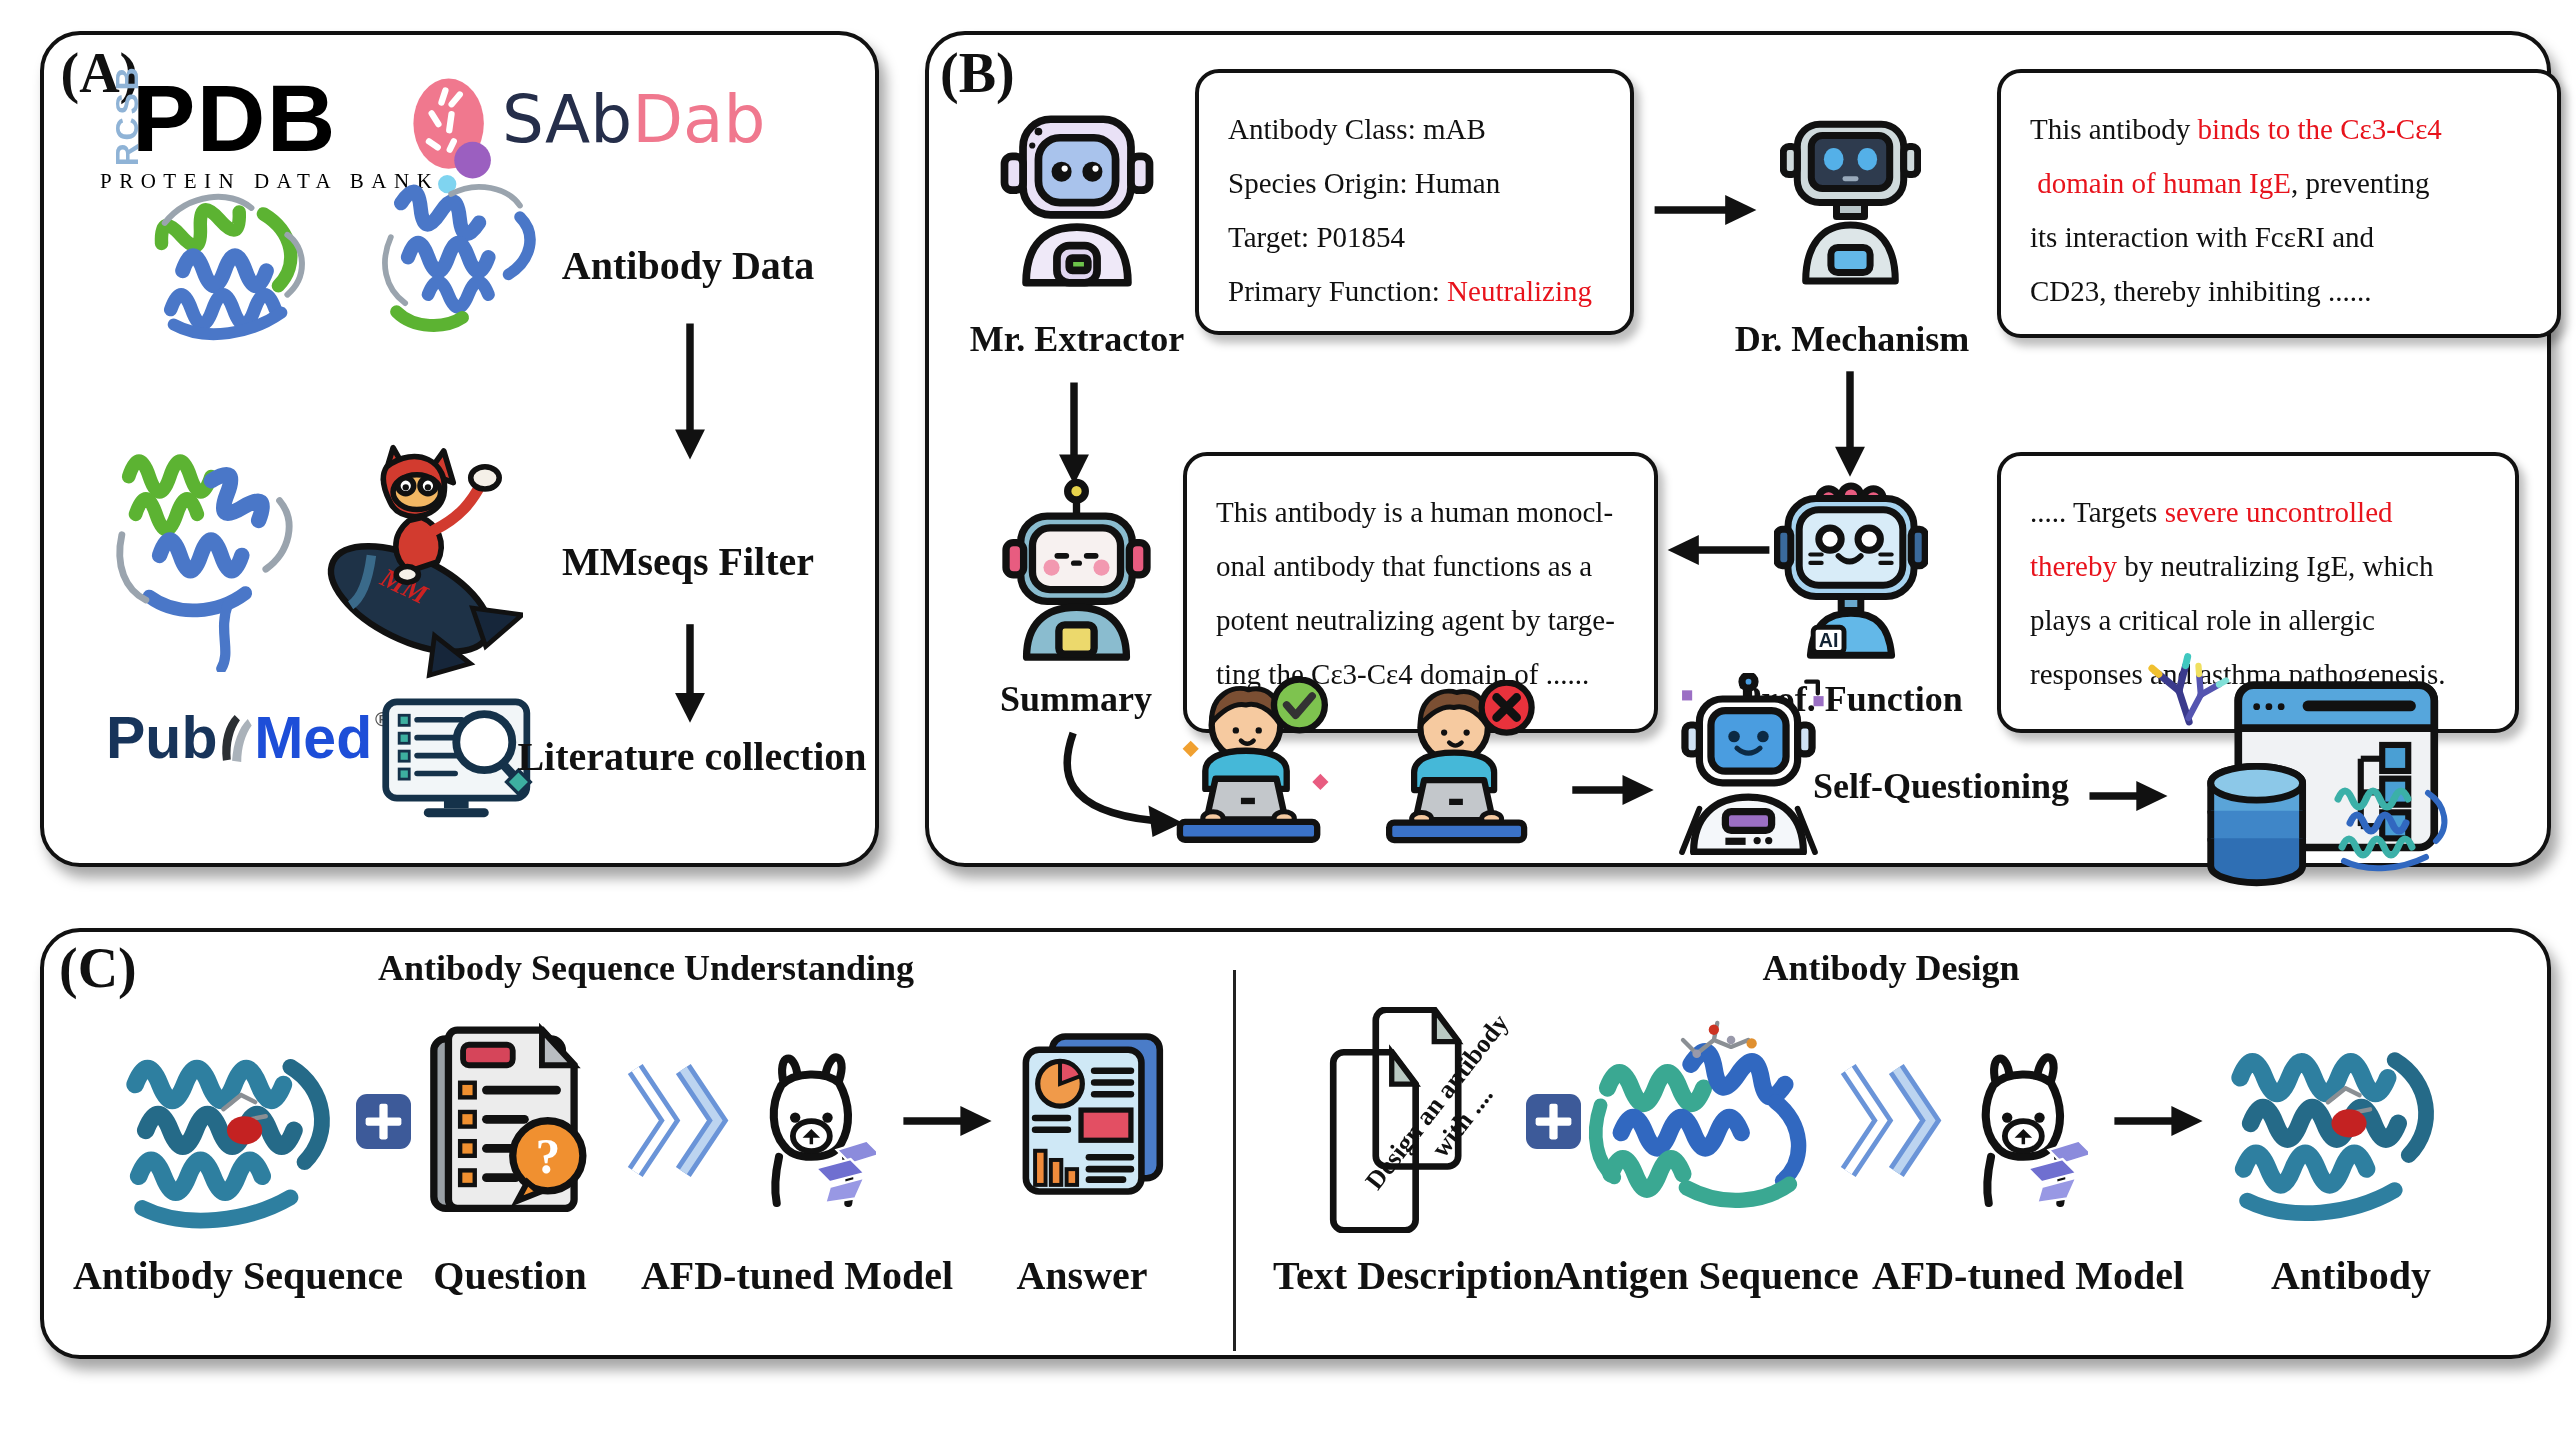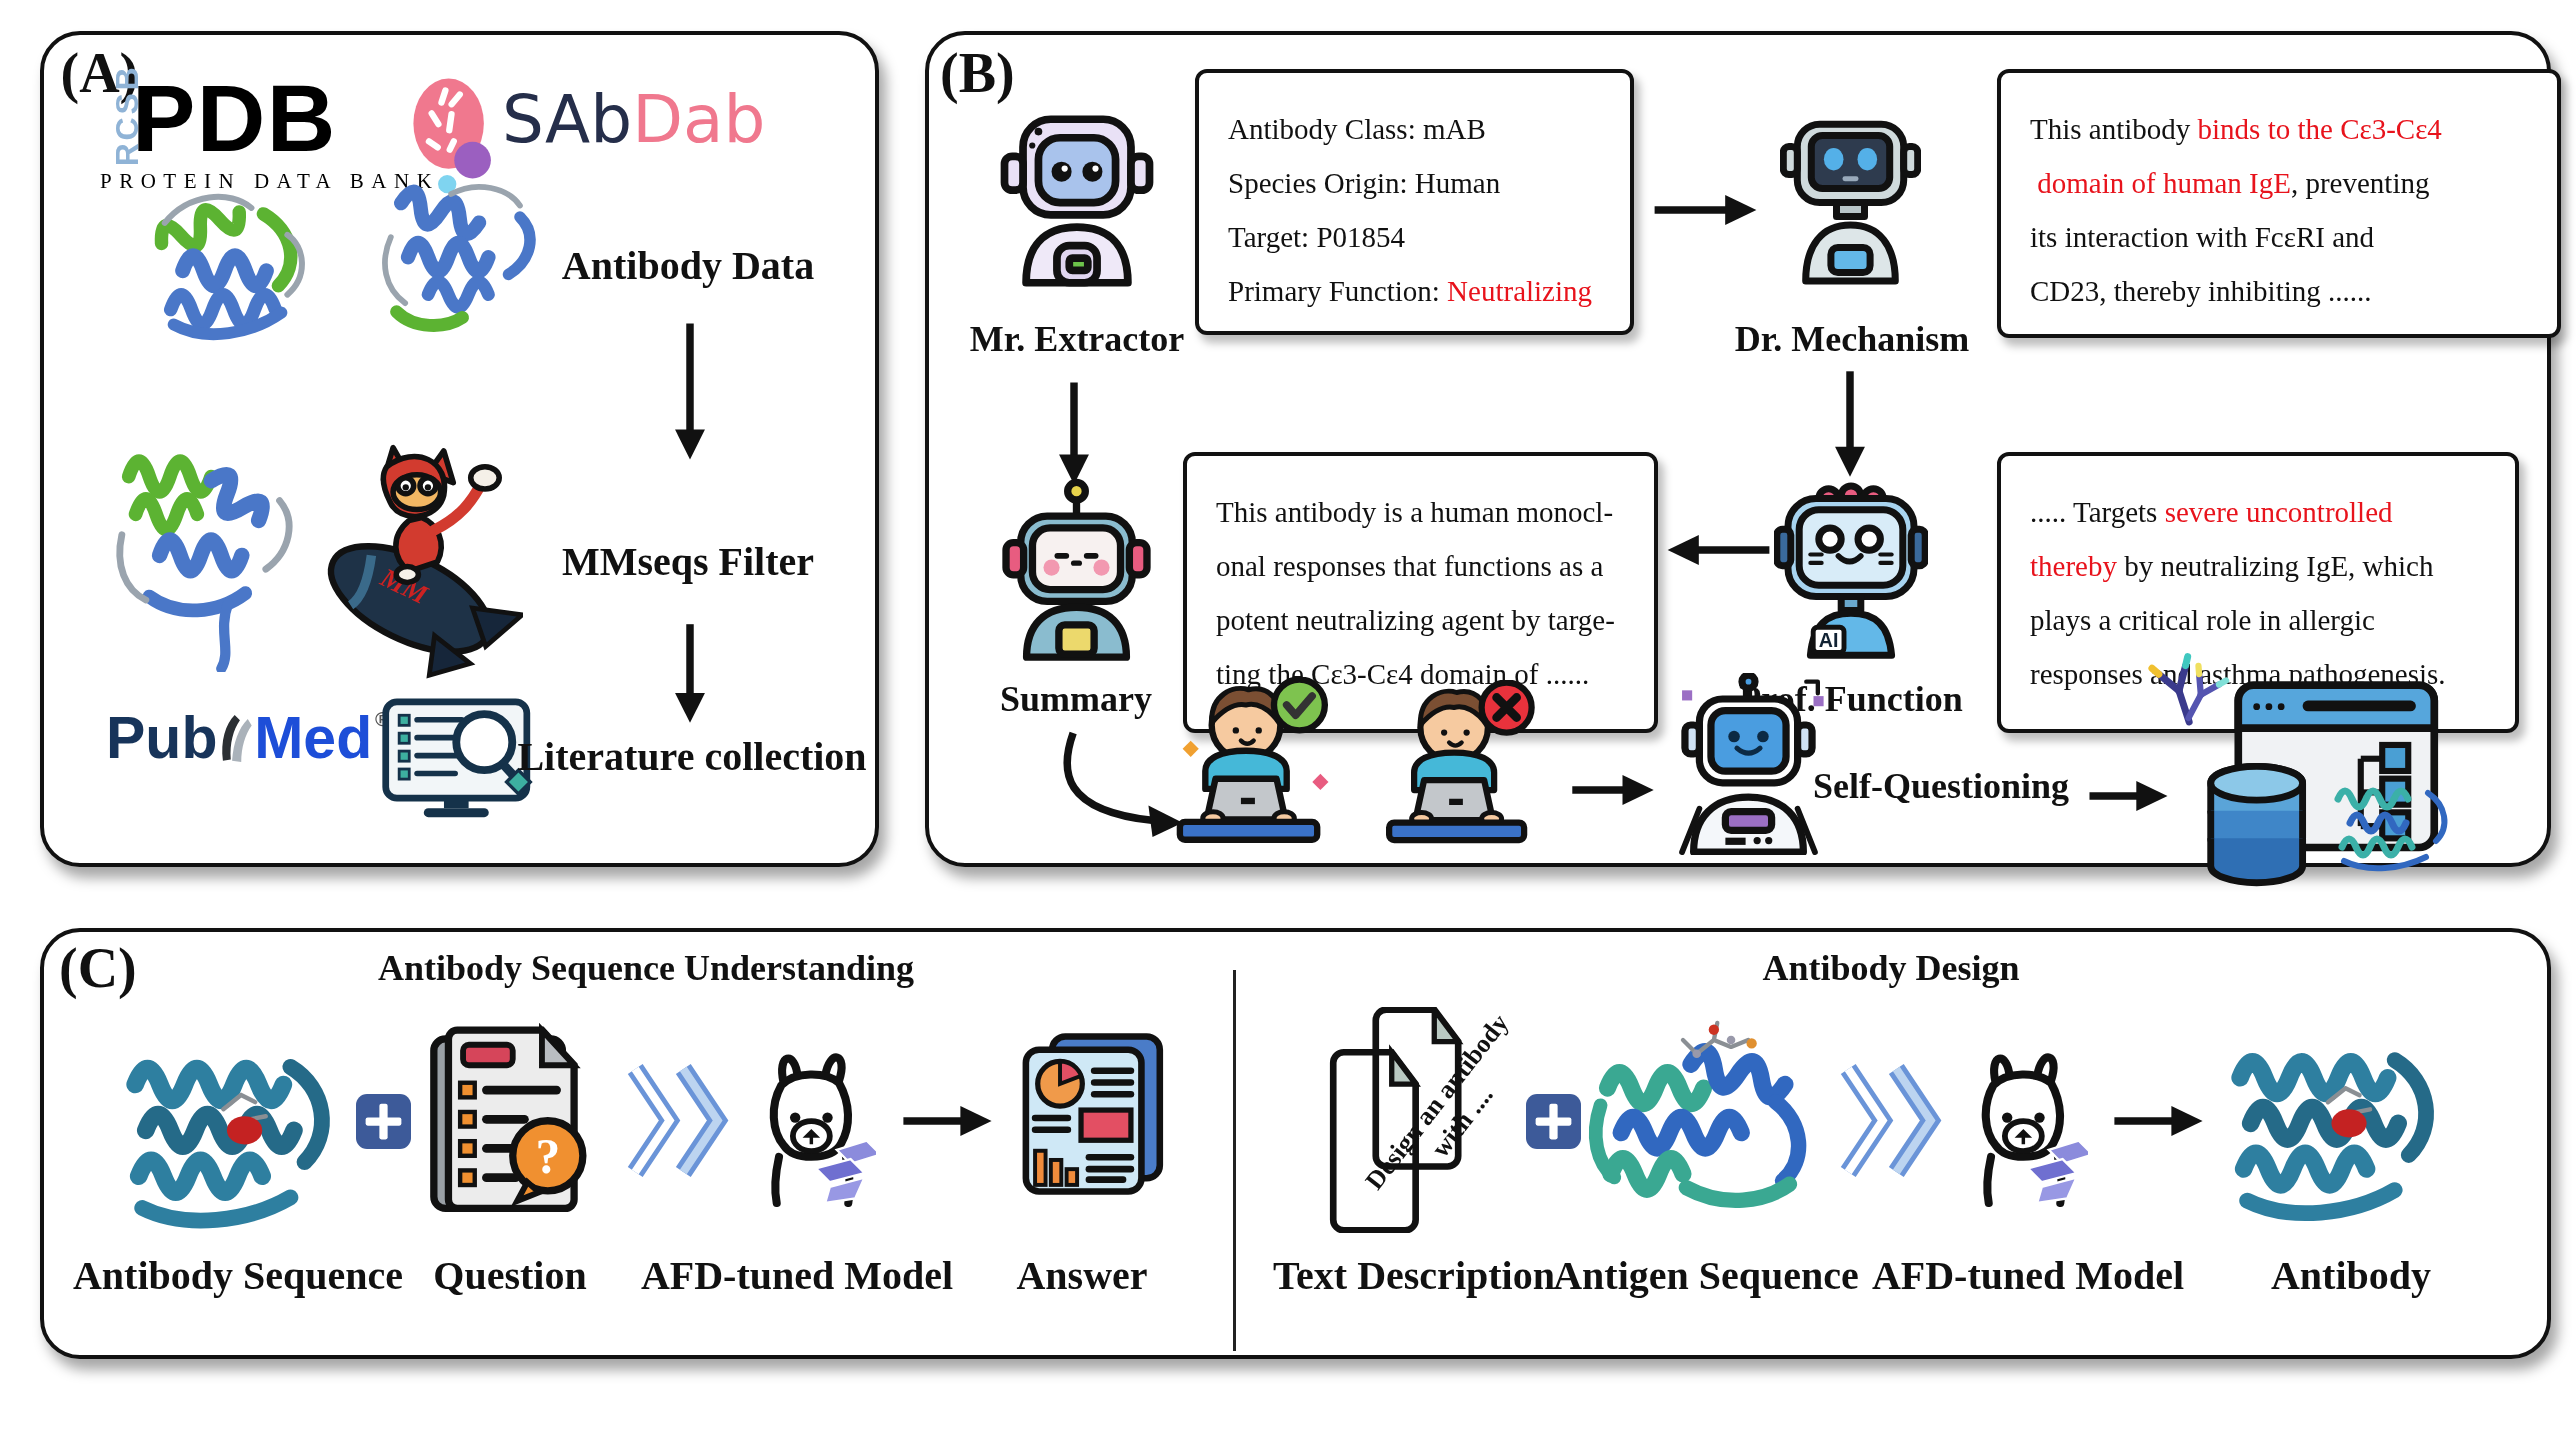--- a/index.html
+++ b/index.html
@@ -3,21 +3,21 @@
 <meta charset="utf-8">
 <style>
   *{box-sizing:border-box}
   html,body{margin:0;padding:0;background:#fff}
   .stage{position:relative;width:2576px;height:1440px;background:#fff;overflow:hidden;
          font-family:"Liberation Serif",serif;color:#111}
   .abs{position:absolute}
   .panel{position:absolute;background:#fff;border:4.8px solid #111;border-radius:40px;
          box-shadow:6.9px 11px 12.4px rgba(0,0,0,.35)}
   .plabel{position:absolute;font-weight:bold;font-size:56px;line-height:1}
-  .tbox{position:absolute;background:#fff;border:4.1px solid #111;border-radius:12px;
+  .tbox{position:absolute;background:#fff;border:4.1px solid #111;border-radius:24px;
         box-shadow:5.5px 7.5px 8.2px rgba(0,0,0,.26);padding:29px 4px 0 29px;
         font-size:29px;line-height:54px}
   .rline{white-space:pre}
   .red{color:#e8131c}
   .clabel{position:absolute;transform:translate(-50%,-50%);font-weight:bold;
           font-size:40px;white-space:nowrap}
   .agent{font-size:36px}
   .ctitle{font-size:36px}
   
   .pdb-rcsb{position:absolute;font-family:"Liberation Sans",sans-serif;font-weight:bold;
@@ -258,21 +258,21 @@
         <circle cx="37" cy="61" r="5.5" fill="#f298b0" stroke="none"></circle>
         <circle cx="71" cy="61" r="5.5" fill="#f298b0" stroke="none"></circle>
         <path d="M20,122 C20,100 32,88 54,88 C76,88 88,100 88,122 Z" fill="#8abccf"></path>
         <rect x="42" y="100" width="24" height="20" rx="4" fill="#ecd96c"></rect>
       </g>
     </svg>
     <div class="clabel agent" style="left:147px;top:664px">Summary</div>
 
     <div class="tbox" style="left:254px;top:417px;width:475px;height:281px">
         <div class="rline"><span>This antibody is a human monocl-</span></div>
-        <div class="rline"><span>onal responses that functions as a</span></div>
+        <div class="rline"><span>onal antibody that functions as a</span></div>
         <div class="rline"><span>potent neutralizing agent by targe-</span></div>
         <div class="rline"><span>ting the Cε3-Cε4 domain of ......</span></div>
       </div>
 
     <svg class="abs" style="left:738px;top:496px" width="103" height="38" viewBox="0 0 150 56">
       <line x1="150" y1="28" x2="42" y2="28" stroke="#111" stroke-width="11"></line>
       <polygon points="0,28 46,6 46,50" fill="#111"></polygon>
     </svg>
 
     <svg class="abs" style="left:845px;top:441px" width="154" height="185" viewBox="0 0 110 132">

